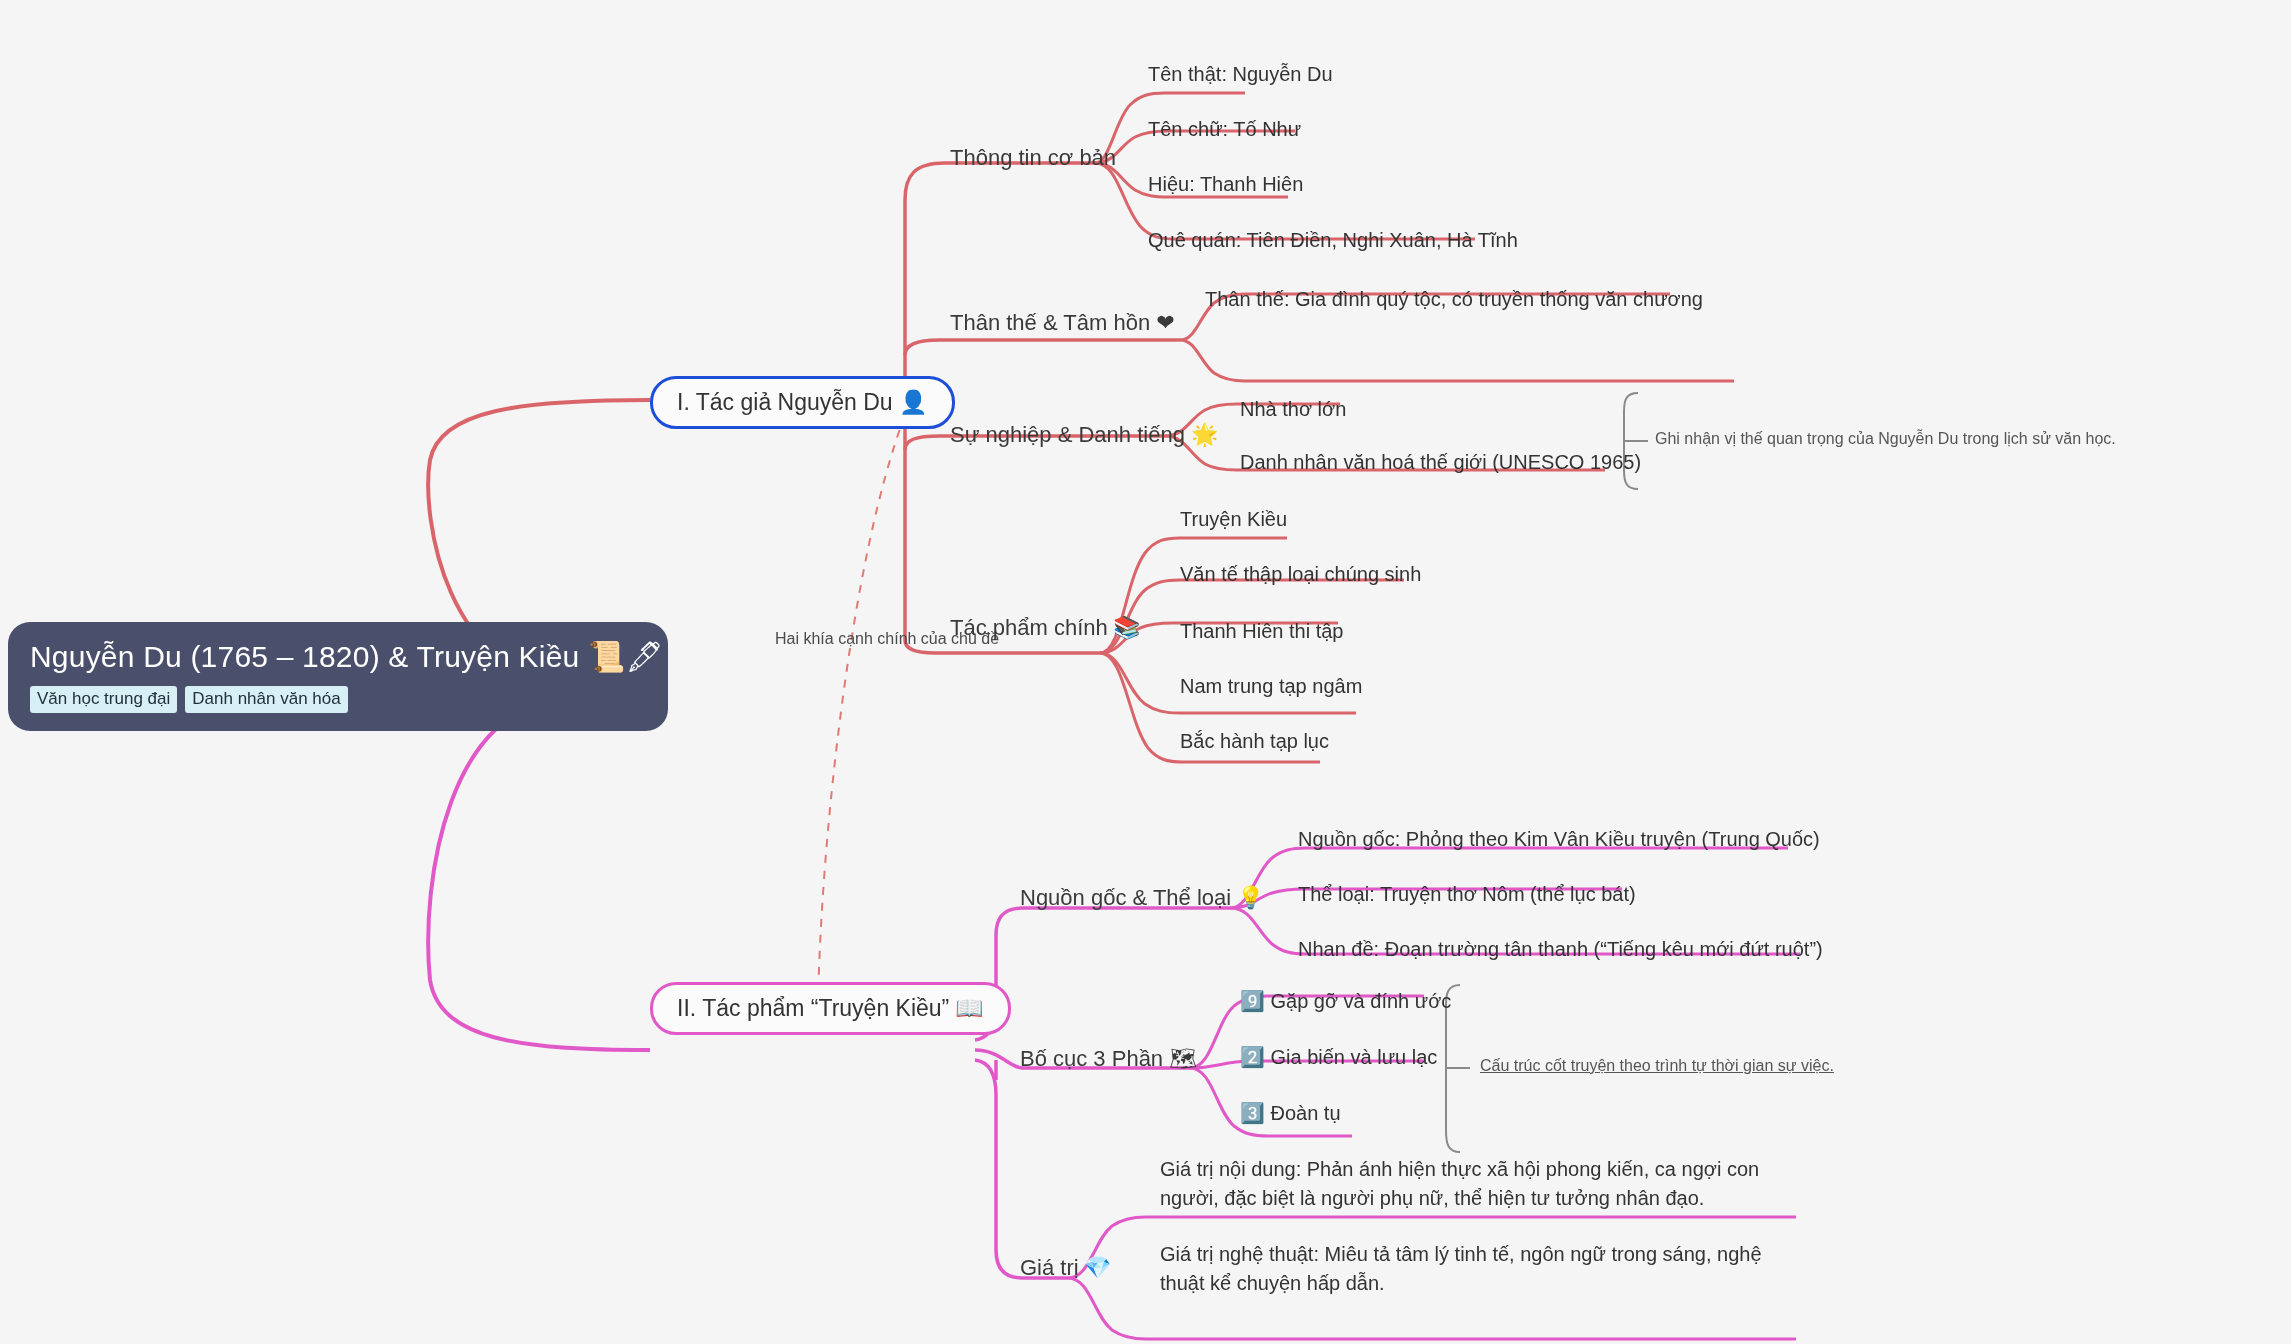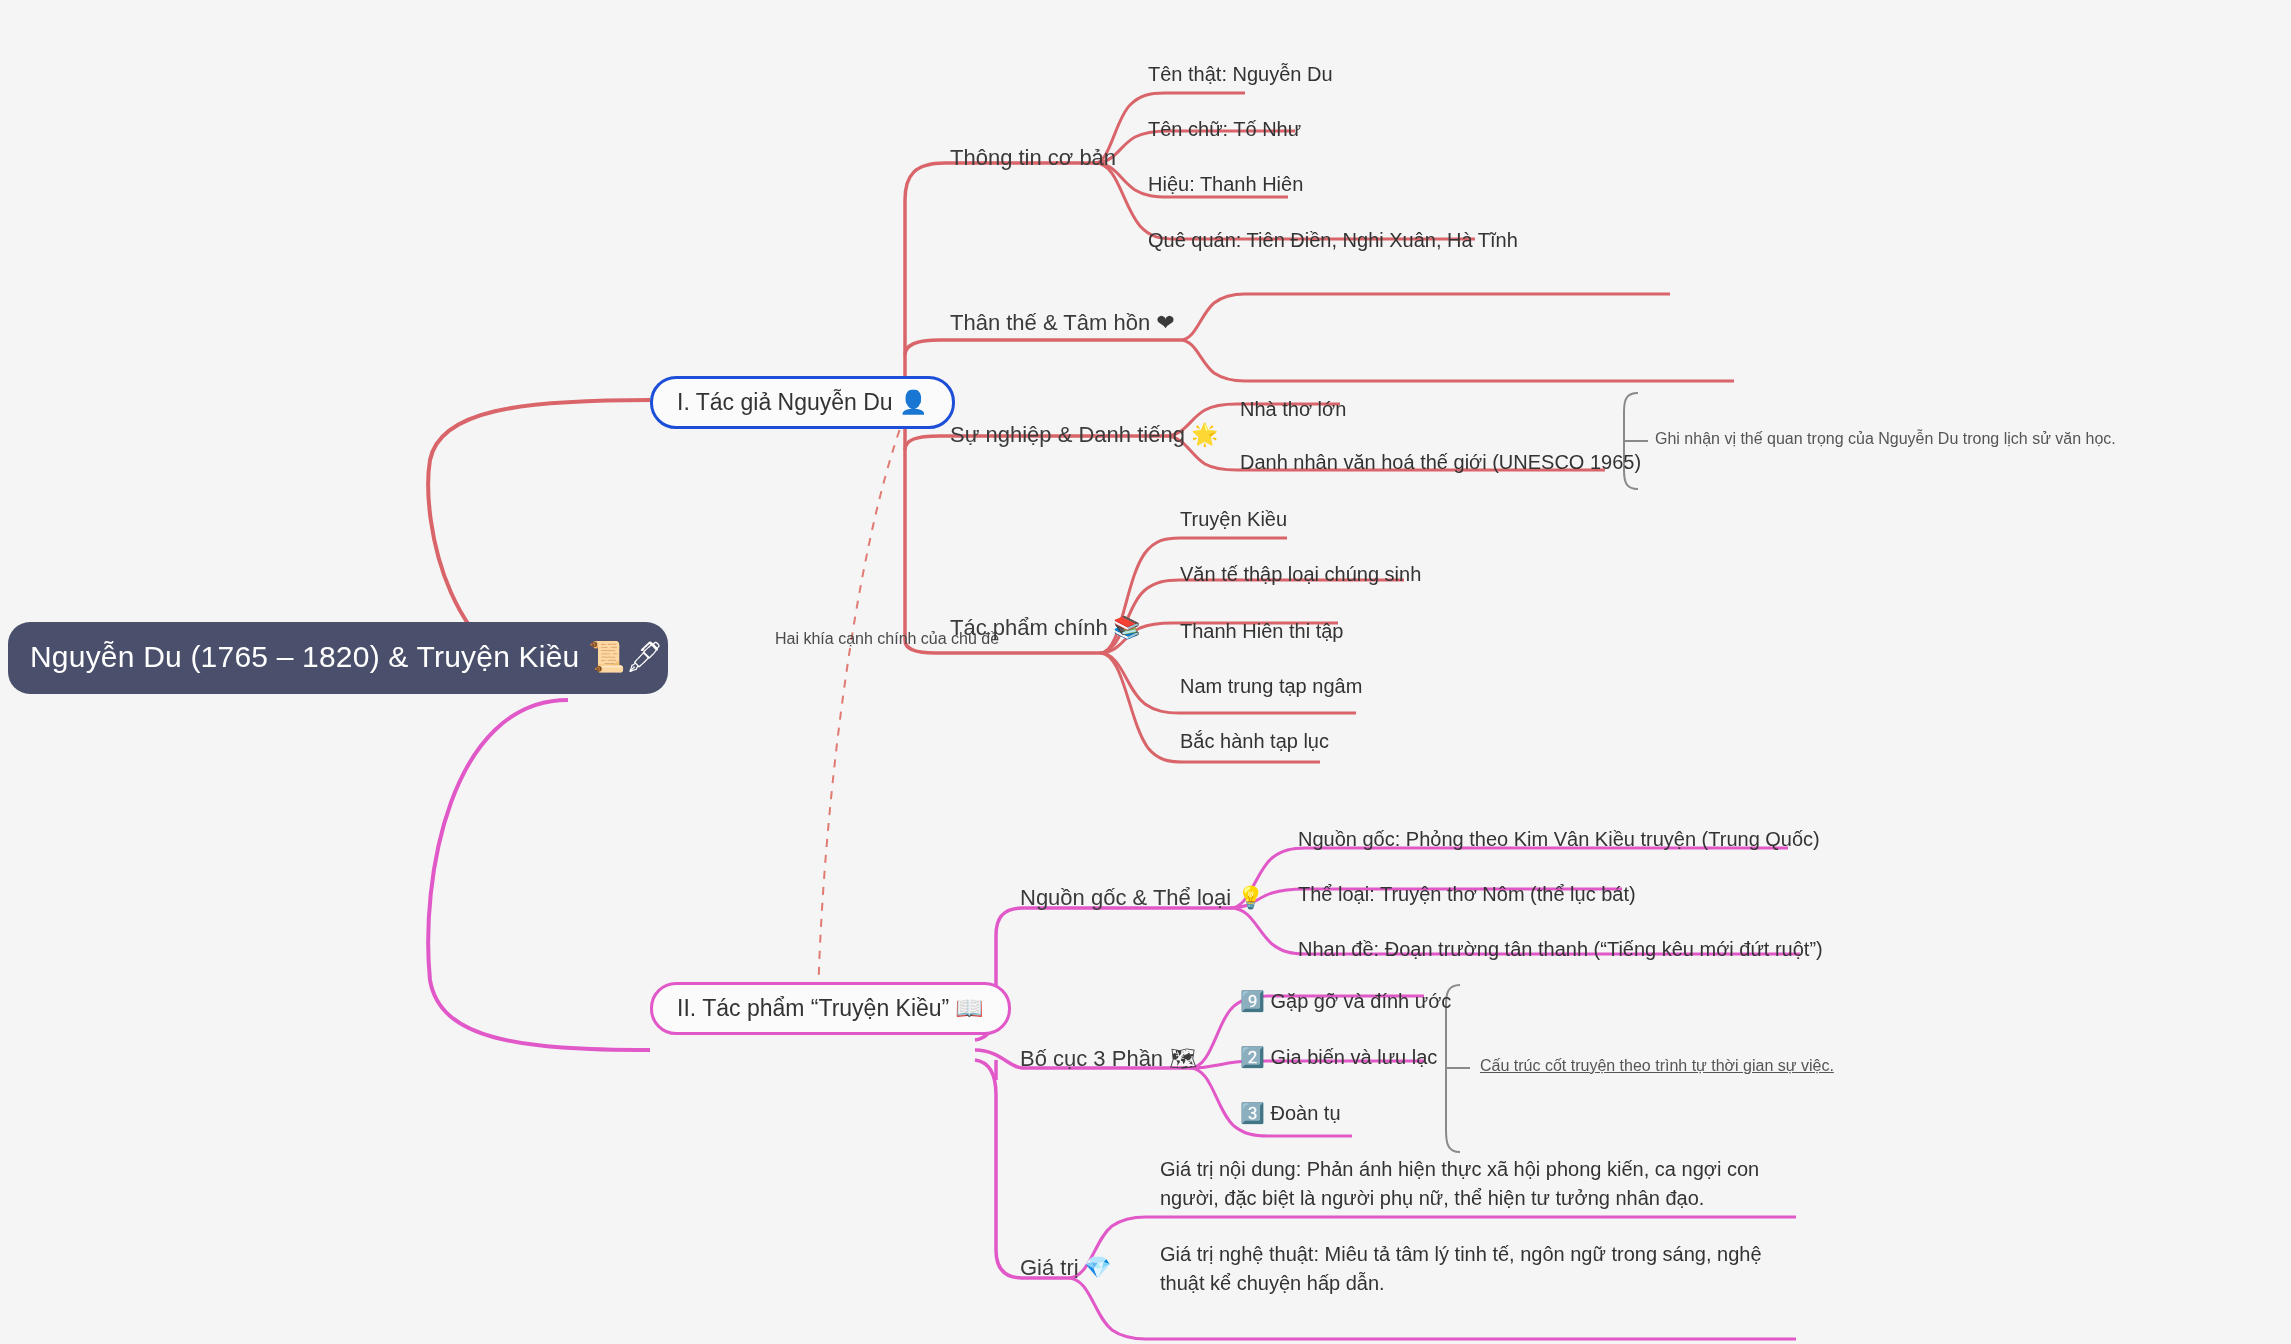--- a/index.html
+++ b/index.html
@@ -171,35 +171,40 @@
     <path d="M1460 985 C 1448 985 1446 993 1446 1005 L1446 1130 C 1446 1144 1448 1152 1460 1152" fill="none" stroke="#8a8a8a" stroke-width="2"></path>
     <path d="M1446 1068 L1470 1068" fill="none" stroke="#8a8a8a" stroke-width="2"></path>
 
     <path d="M1022 1278 L1068 1278" fill="none" stroke="#e158c8" stroke-width="3.5"></path>
     <path d="M1068 1278 C 1090 1278 1094 1240 1112 1226 C 1122 1219 1132 1217 1146 1217 L1796 1217" fill="none" stroke="#e158c8" stroke-width="3"></path>
     <path d="M1068 1278 C 1090 1278 1094 1316 1112 1330 C 1122 1337 1132 1339 1146 1339 L1796 1339" fill="none" stroke="#e158c8" stroke-width="3"></path>
   </svg>
 
   <div class="root-node">
     <div class="root-title">Nguyễn Du (1765 – 1820) &amp; Truyện Kiều 📜🖋</div>
+    <div class="root-tags">
+      <span class="root-tag">Văn học trung đại</span>
+      <span class="root-tag">Danh nhân văn hóa</span>
+    </div>
   </div>
 
   <div class="edge-label" style="left:775px; top:630px;">Hai khía cạnh chính của chủ đề</div>
 
   <div class="branch-node" style="left:650px; top:376px;">I. Tác giả Nguyễn Du 👤</div>
 
   <div class="branch-node magenta" style="left:650px; top:982px;">II. Tác phẩm “Truyện Kiều” 📖</div>
 
   <div class="sub-node" style="left:950px; top:145px;">Thông tin cơ bản</div>
   <div class="leaf-node" style="left:1148px; top:60px;">Tên thật: Nguyễn Du</div>
   <div class="leaf-node" style="left:1148px; top:115px;">Tên chữ: Tố Như</div>
   <div class="leaf-node" style="left:1148px; top:170px;">Hiệu: Thanh Hiên</div>
   <div class="leaf-node" style="left:1148px; top:226px;">Quê quán: Tiên Điền, Nghi Xuân, Hà Tĩnh</div>
 
   <div class="sub-node" style="left:950px; top:310px;">Thân thế &amp; Tâm hồn ❤</div>
+  <div class="leaf-node" style="left:1205px; top:285px;">Thân thế: Gia đình quý tộc, có truyền thống văn chương</div>
 
   <div class="sub-node" style="left:950px; top:422px;">Sự nghiệp &amp; Danh tiếng 🌟</div>
   <div class="leaf-node" style="left:1240px; top:395px;">Nhà thơ lớn</div>
   <div class="leaf-node" style="left:1240px; top:448px;">Danh nhân văn hoá thế giới (UNESCO 1965)</div>
   <div class="annotation" style="left:1655px; top:430px;">Ghi nhận vị thế quan trọng của Nguyễn Du trong lịch sử văn học.</div>
 
   <div class="sub-node" style="left:950px; top:615px;">Tác phẩm chính 📚</div>
   <div class="leaf-node" style="left:1180px; top:505px;">Truyện Kiều</div>
   <div class="leaf-node" style="left:1180px; top:560px;">Văn tế thập loại chúng sinh</div>
   <div class="leaf-node" style="left:1180px; top:617px;">Thanh Hiên thi tập</div>

